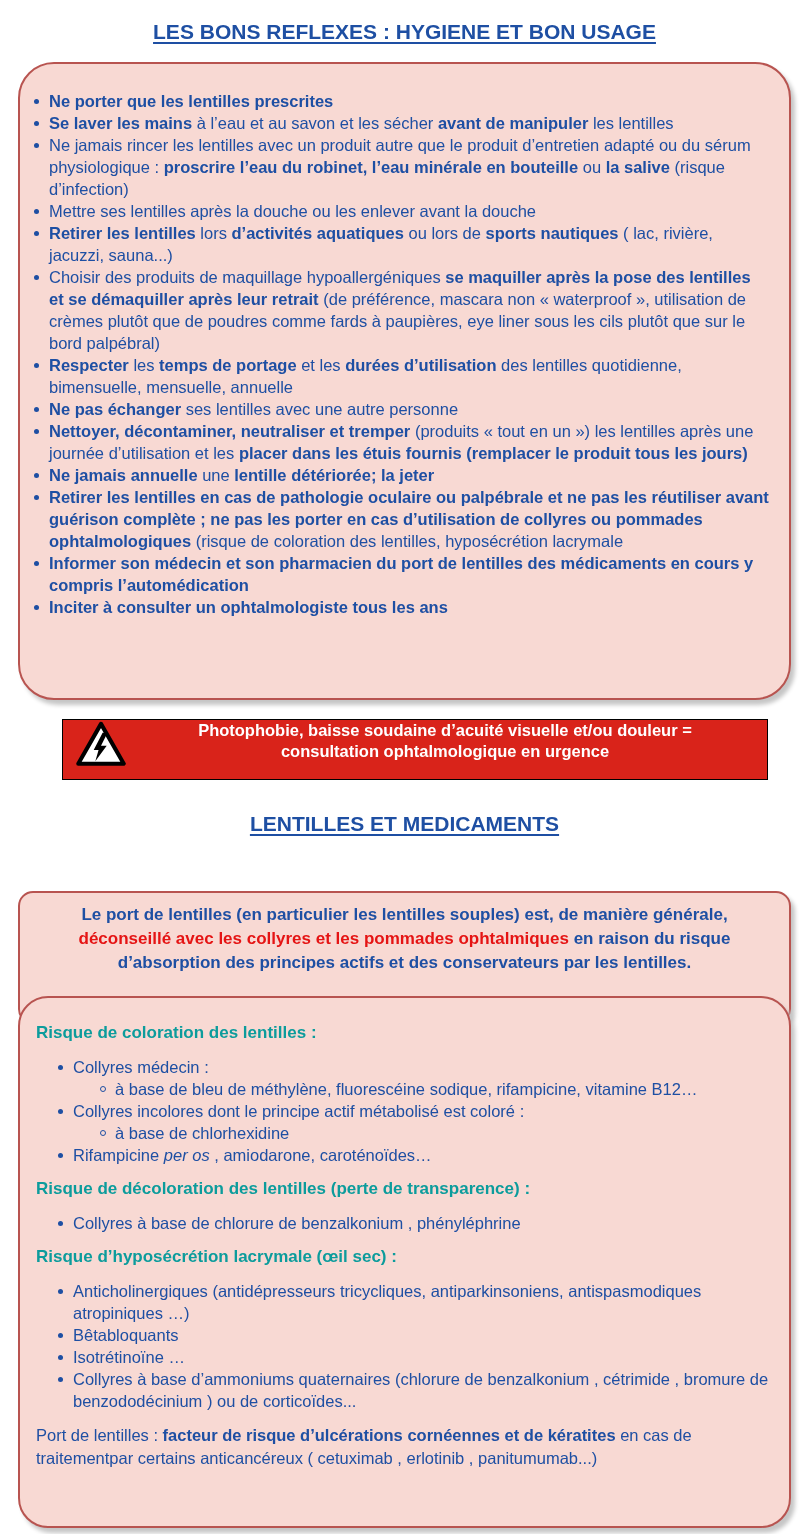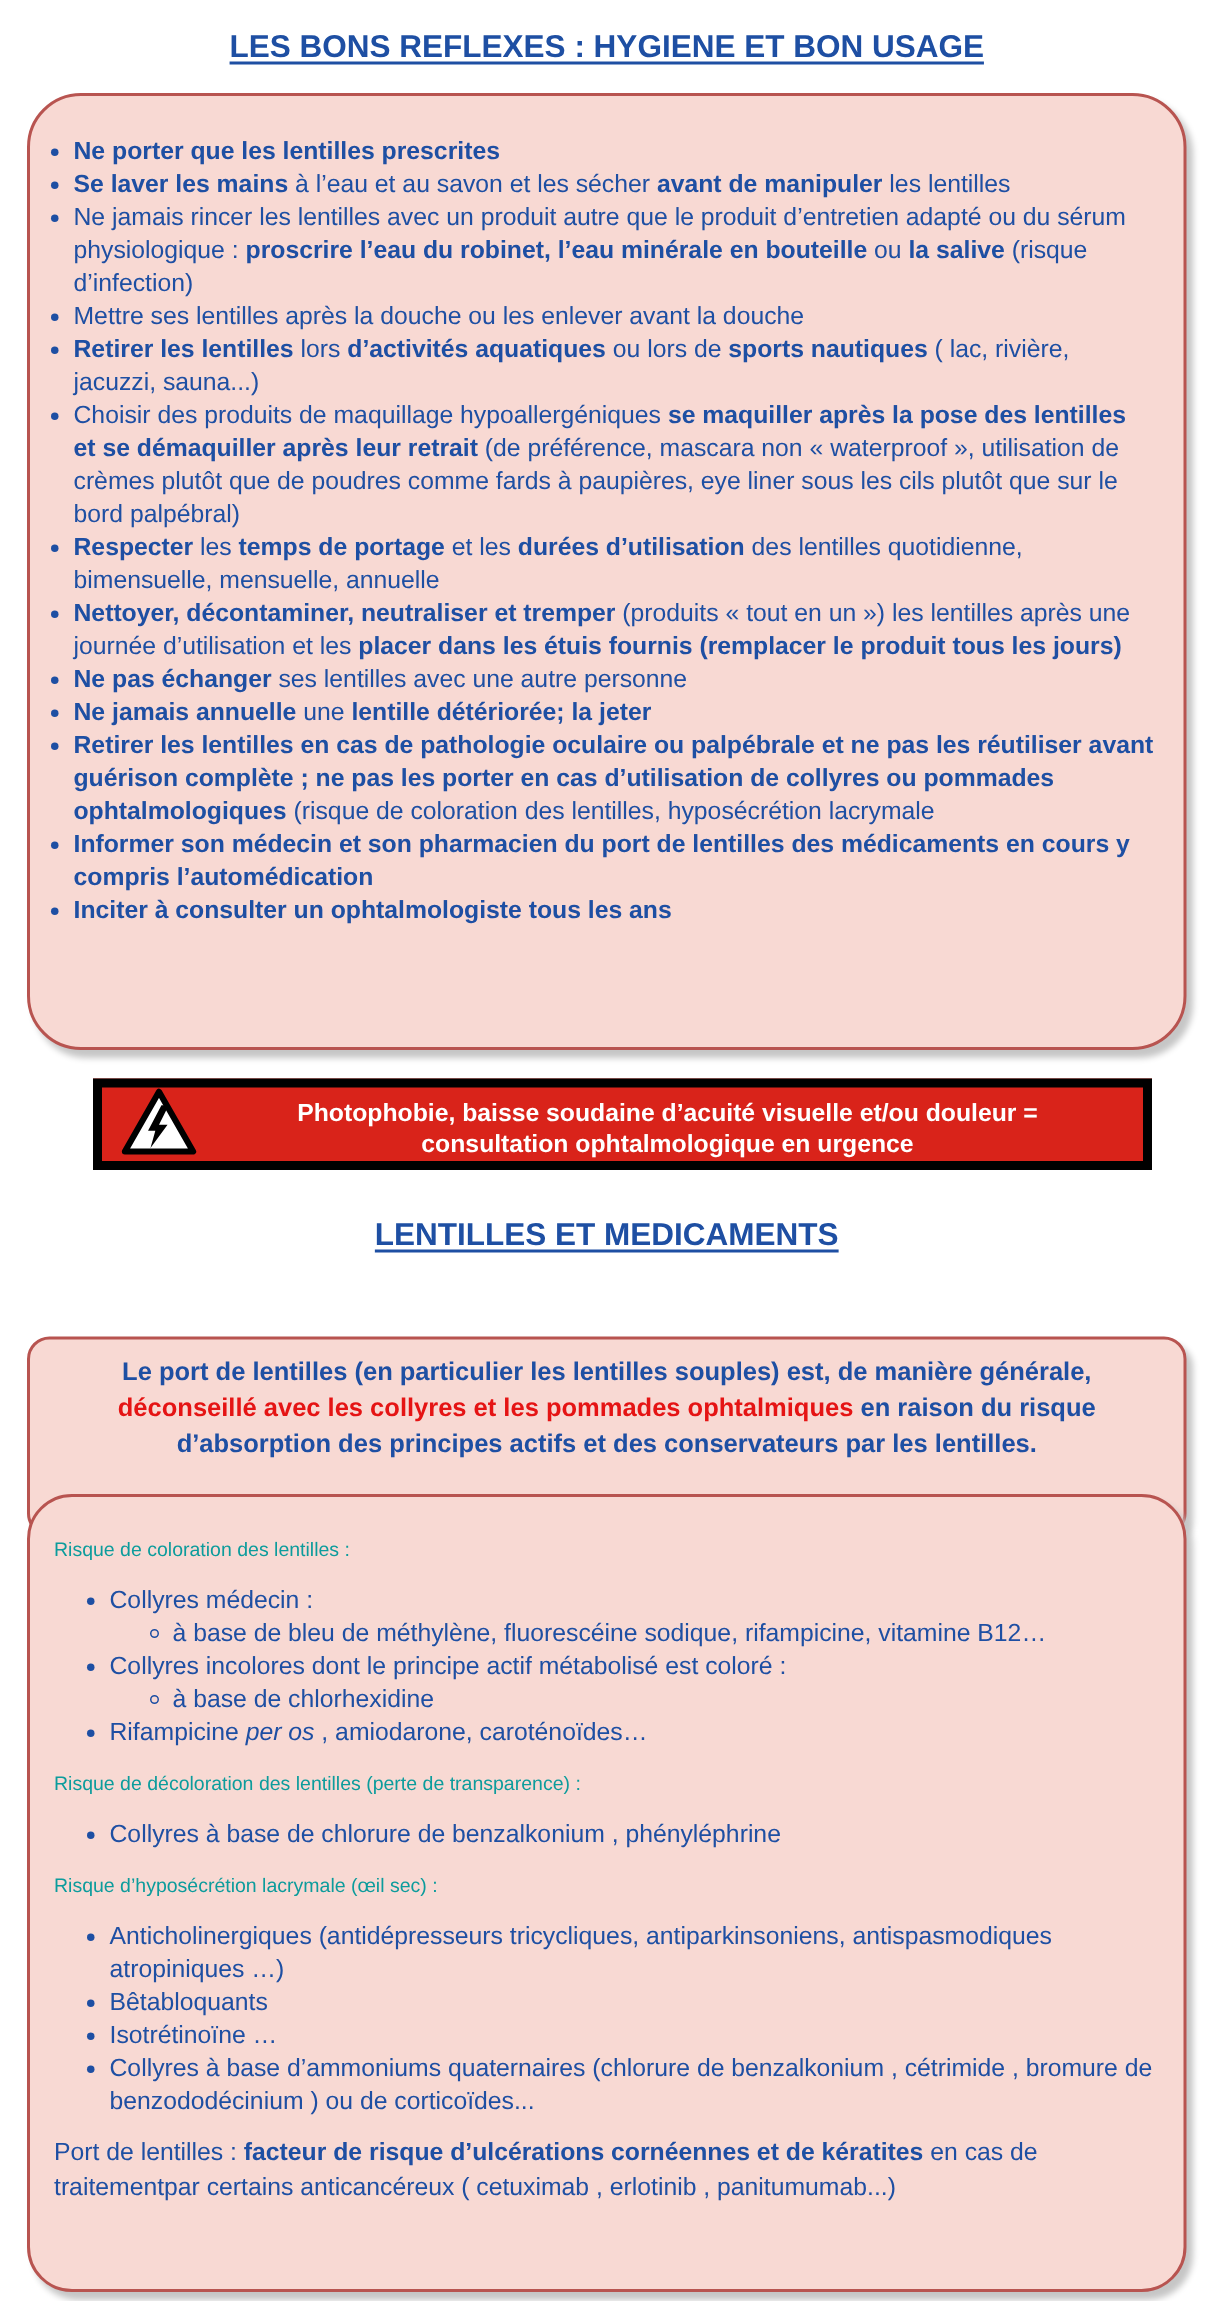--- a/index.html
+++ b/index.html
@@ -41,33 +41,33 @@
   .circle{
     flex:0 0 auto;width:6px;height:6px;border-radius:50%;
     border:1.5px solid var(--blue);background:transparent;margin:8px 9px 0 0;
   }
   .li-text{flex:1 1 auto;}
   .bold{font-weight:bold;}
   .italic{font-style:italic;}
   .red-text{color:var(--redtext);}
   #warning-banner{
     position:absolute;top:719px;left:62px;width:706px;height:61px;
-    background:var(--banner);border:6px solid #000000;
-    display:flex;align-items:flex-end;padding:0 14px 0 12px;
+    background:var(--banner);border:1px solid #000000;
+    display:flex;align-items:flex-start;padding:0 14px 0 12px;
   }
   #warning-banner .wicon{flex:0 0 auto;margin-right:10px;display:flex;align-items:center;}
   #warning-banner .wtext{
     flex:1 1 auto;text-align:center;color:#ffffff;
     font-weight:bold;font-size:16.5px;line-height:21px;
   }
   #advisory-box .advisory{
     text-align:center;font-size:17px;line-height:24px;font-weight:bold;
   }
   .risk-heading{
-    color:var(--teal);font-weight:normal;font-size:13px;line-height:22px;
+    color:var(--teal);font-weight:bold;font-size:17px;line-height:22px;
     margin:12px 0 12px 0;
   }
   .lvl1{margin-left:22px;}
   .lvl2{margin-left:64px;}
   #footer-note{font-size:16.5px;line-height:23px;margin-top:12px;}
 </style>
 </head>
 <body>
 
 <div id="title1" class="page-title">LES BONS REFLEXES : HYGIENE ET BON USAGE</div>
@@ -97,25 +97,25 @@
       <div class="li">
         <span class="dot"></span>
         <div class="li-text"><span>Choisir des produits de maquillage hypoallergéniques </span><span class="bold">se maquiller après la pose des lentilles et se démaquiller après leur retrait</span><span> (de préférence, mascara non « waterproof », utilisation de crèmes plutôt que de poudres comme fards à paupières, eye liner sous les cils plutôt que sur le bord palpébral)</span></div>
       </div>
       <div class="li">
         <span class="dot"></span>
         <div class="li-text"><span class="bold">Respecter</span><span> les </span><span class="bold">temps de portage</span><span> et les </span><span class="bold">durées d’utilisation</span><span> des lentilles quotidienne, bimensuelle, mensuelle, annuelle</span></div>
       </div>
       <div class="li">
         <span class="dot"></span>
+        <div class="li-text"><span class="bold">Ne pas échanger</span><span> ses lentilles avec une autre personne</span></div>
+      </div>
+      <div class="li">
+        <span class="dot"></span>
         <div class="li-text"><span class="bold">Nettoyer, décontaminer, neutraliser et tremper</span><span> (produits « tout en un ») les lentilles après une journée d’utilisation et les </span><span class="bold">placer dans les étuis fournis (remplacer le produit tous les jours)</span></div>
-      </div>
-      <div class="li">
-        <span class="dot"></span>
-        <div class="li-text"><span class="bold">Ne pas échanger</span><span> ses lentilles avec une autre personne</span></div>
       </div>
       <div class="li">
         <span class="dot"></span>
         <div class="li-text"><span class="bold">Ne jamais annuelle</span><span> une </span><span class="bold">lentille détériorée; la jeter</span></div>
       </div>
       <div class="li">
         <span class="dot"></span>
         <div class="li-text"><span class="bold">Retirer les lentilles en cas de pathologie oculaire ou palpébrale et ne pas les réutiliser avant guérison complète ; ne pas les porter en cas d’utilisation de collyres ou pommades ophtalmologiques</span><span> (risque de coloration des lentilles, hyposécrétion lacrymale</span></div>
       </div>
       <div class="li">

